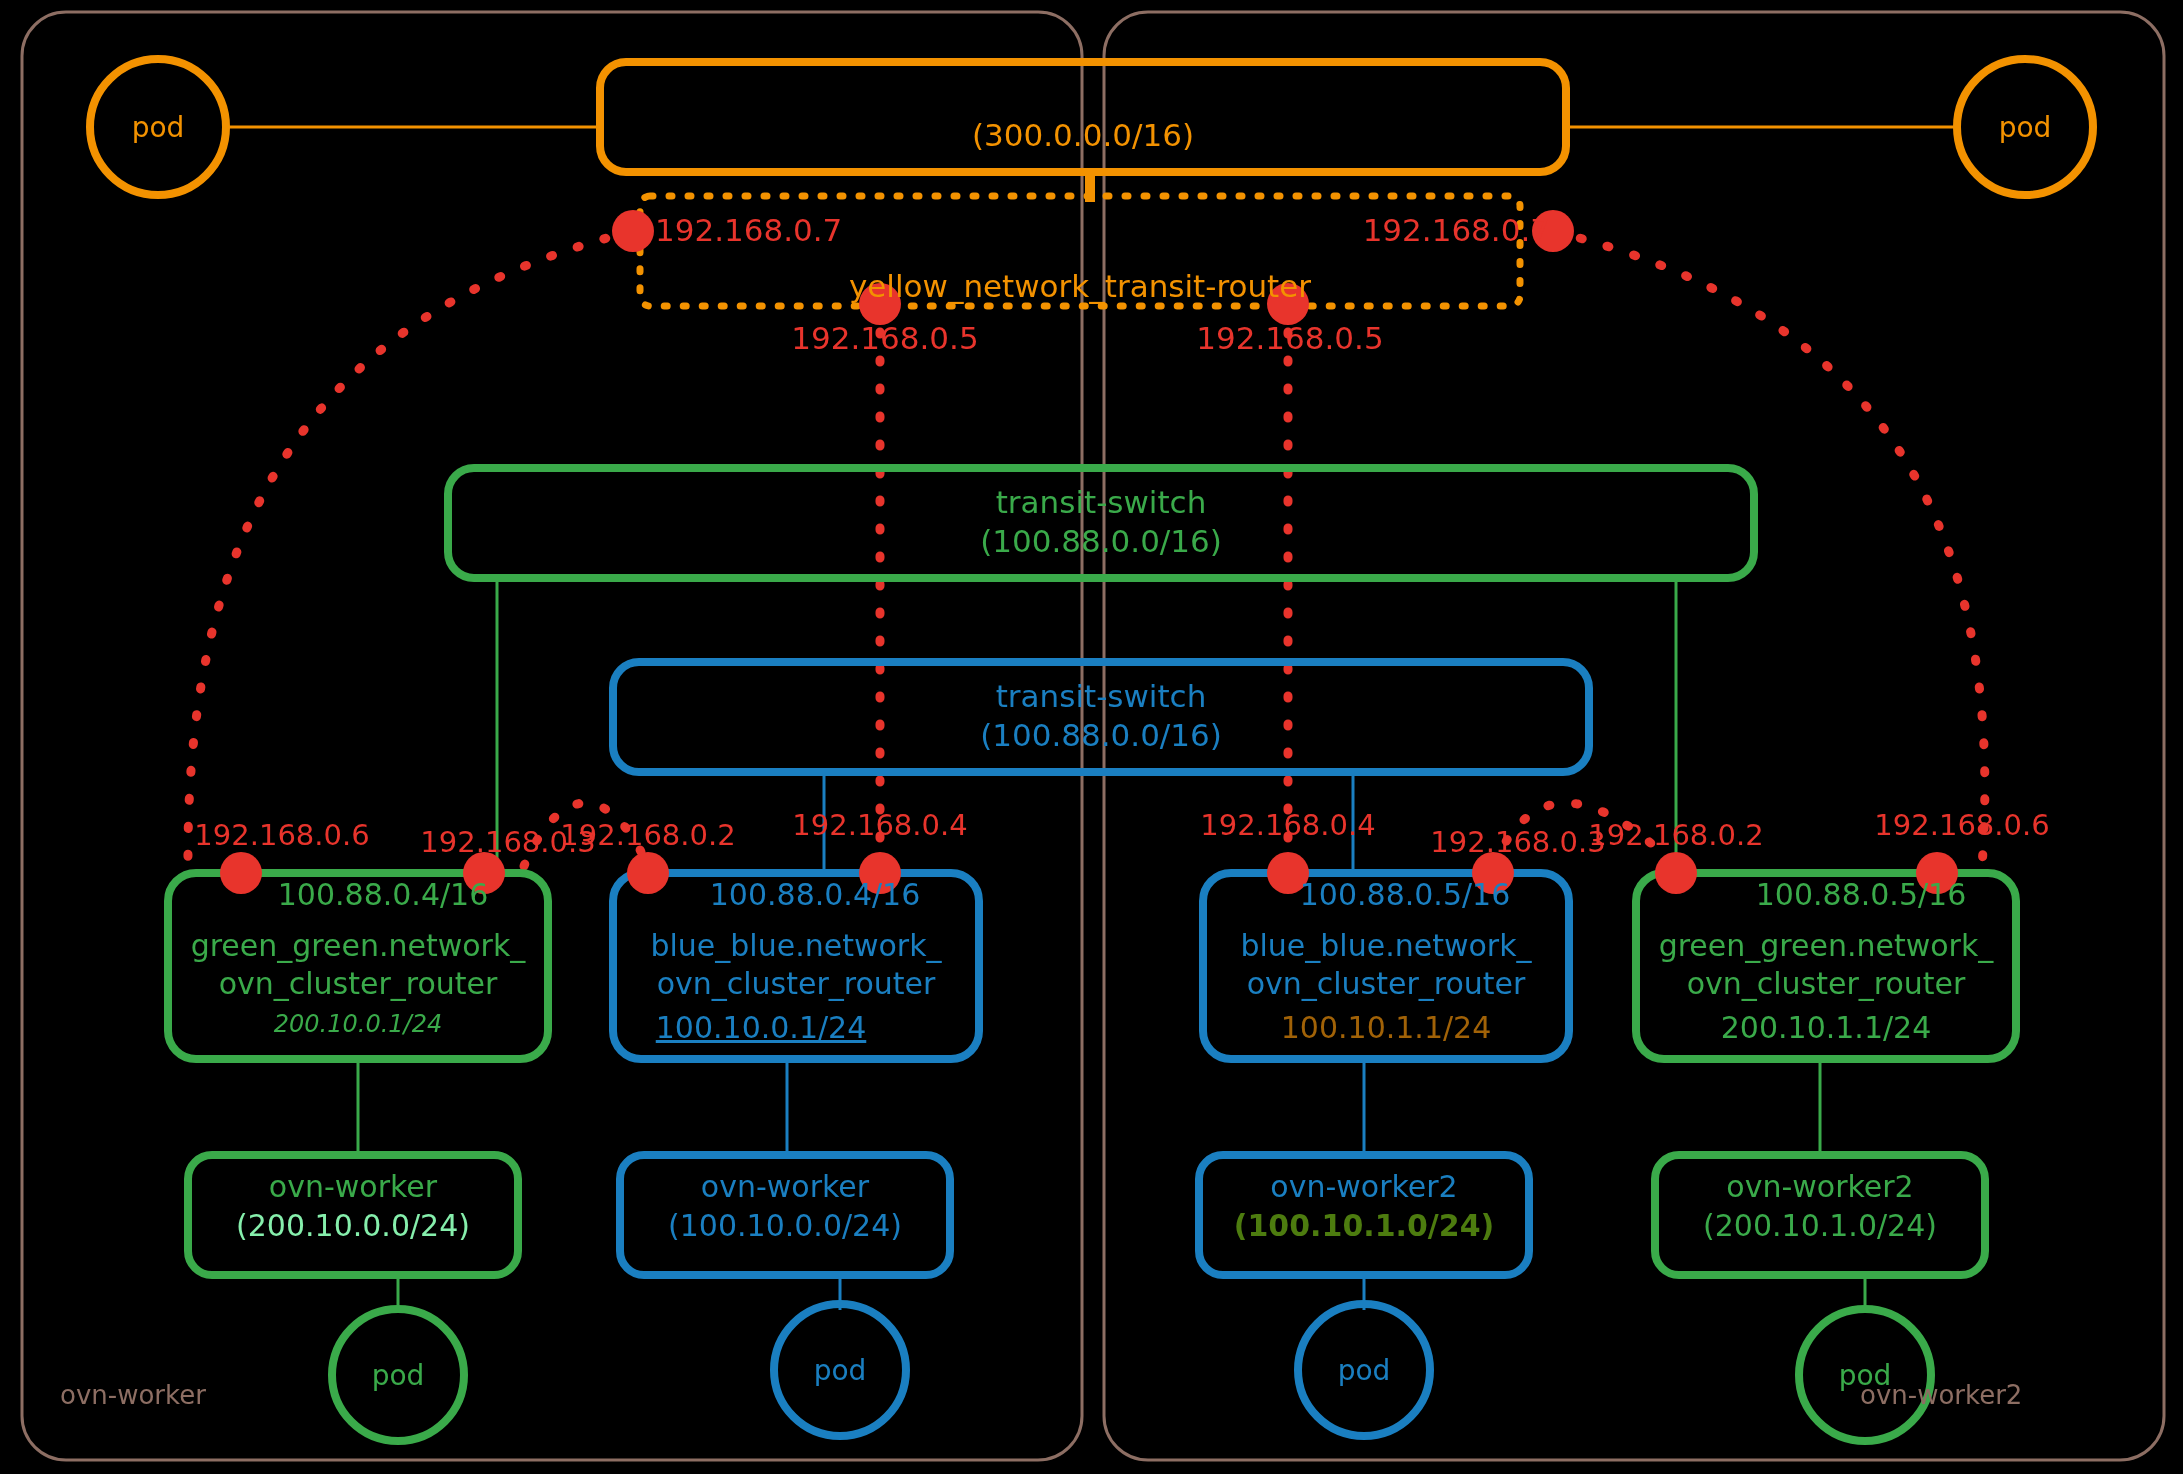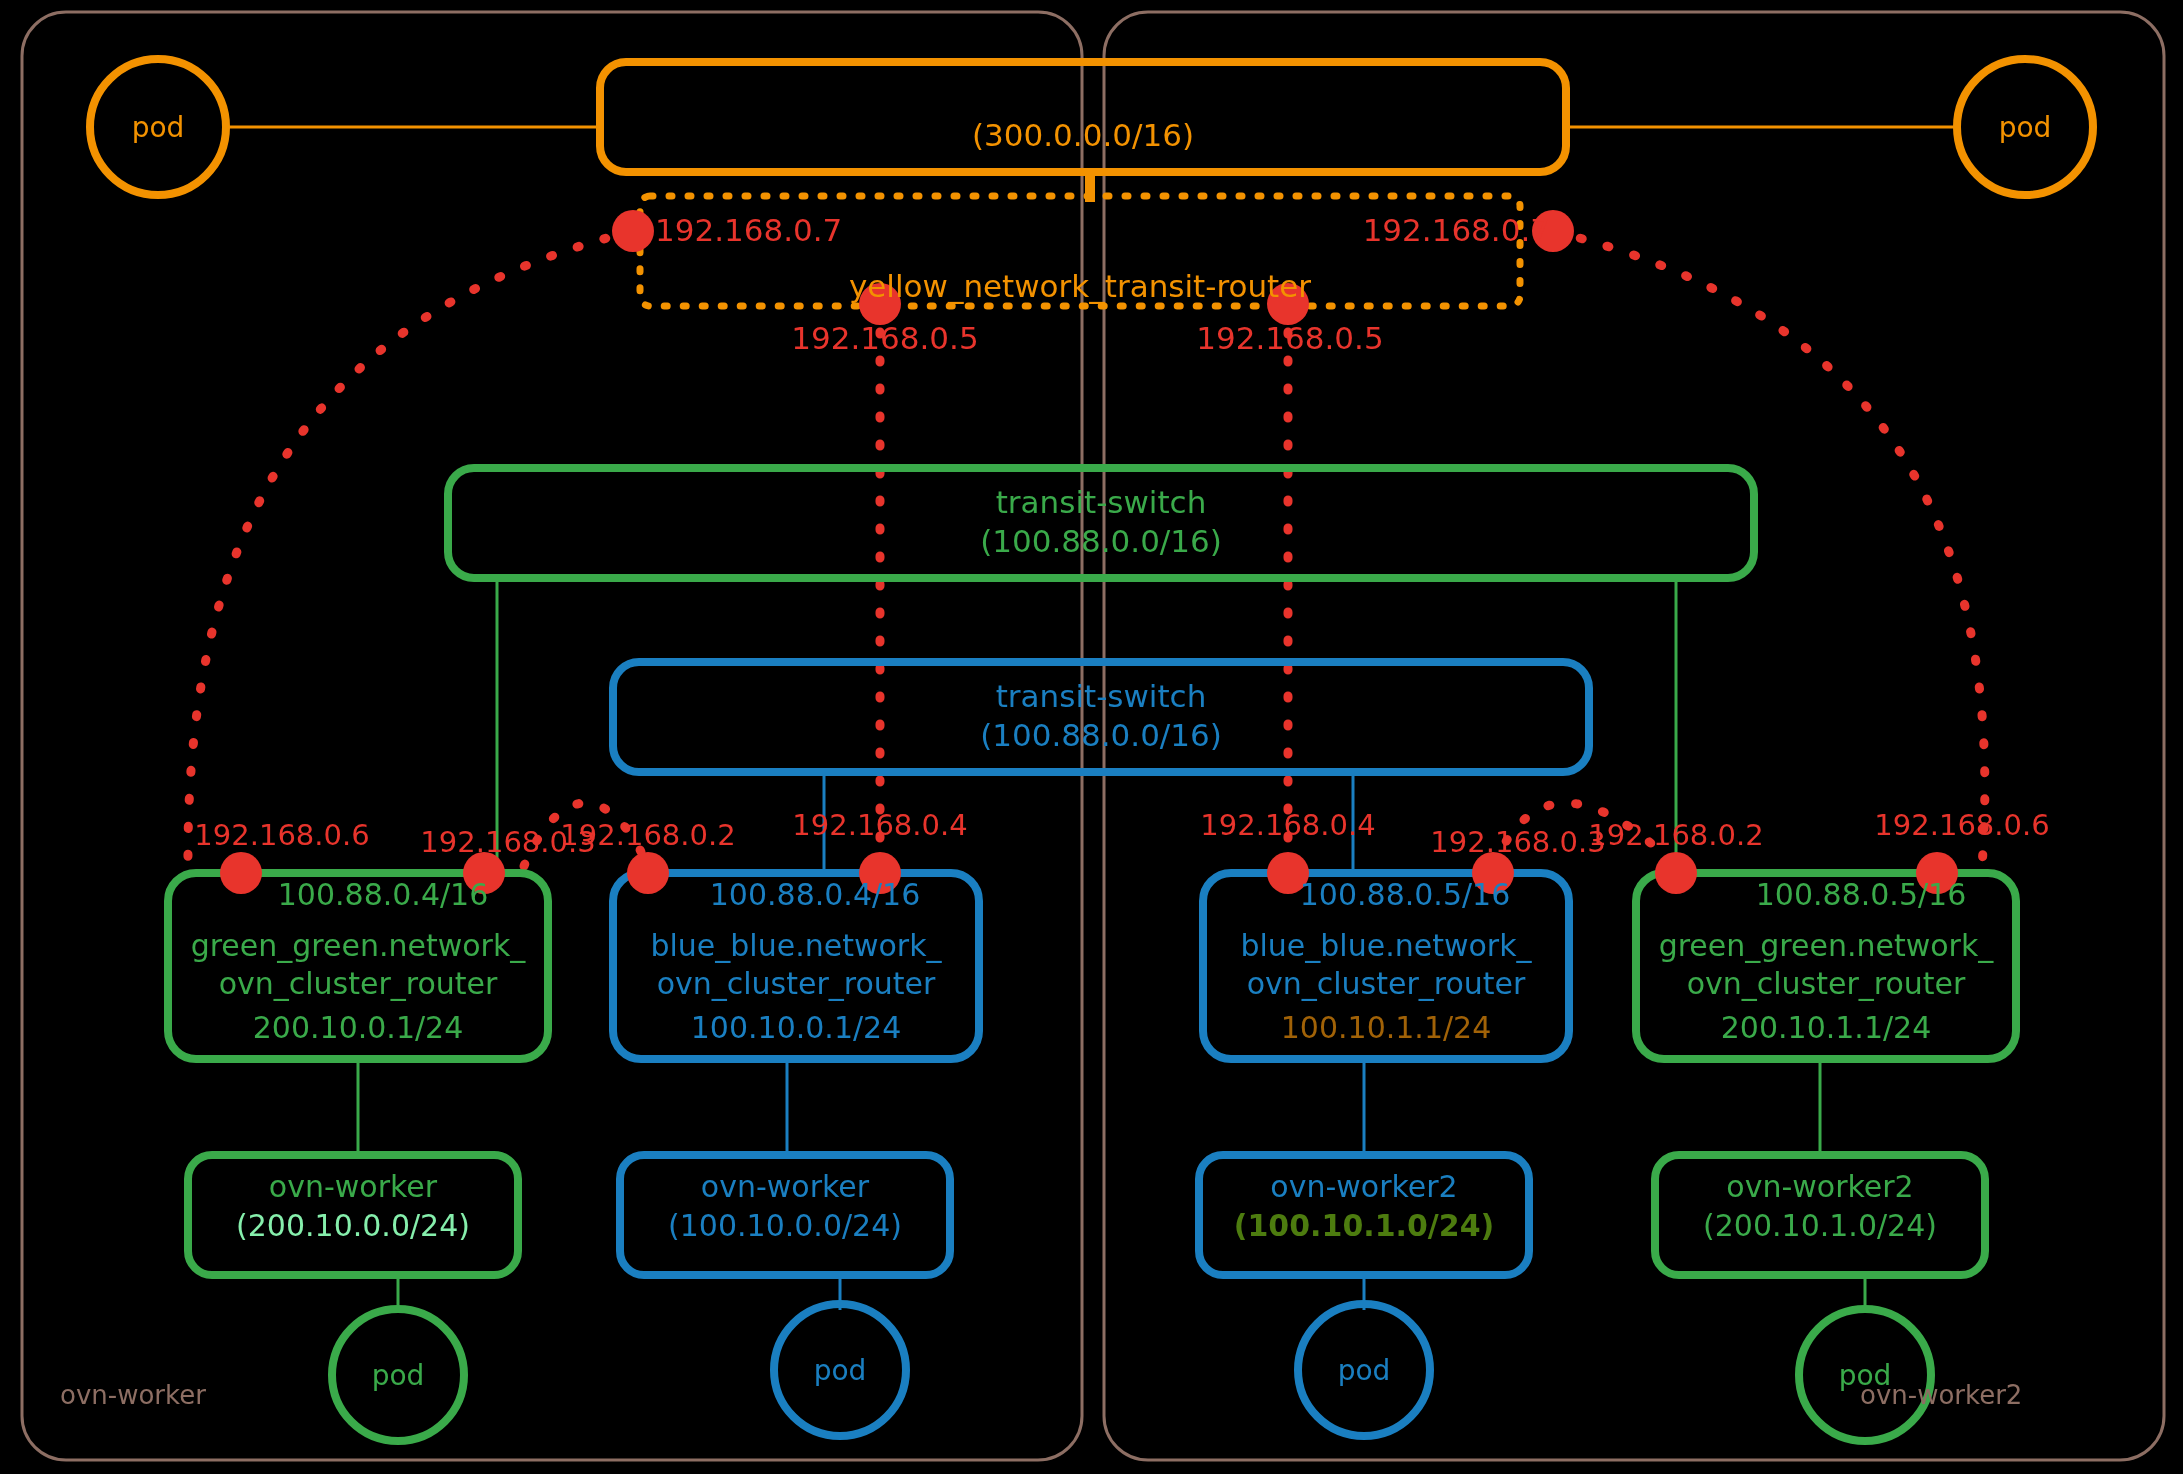--- a/index.html
+++ b/index.html
@@ -108,28 +108,28 @@
   <div class="txt" style="left:448px;top:523px;width:1306px;color:#3aaa4a;font-size:31px;">(100.88.0.0/16)</div>
 
   <div class="txt" style="left:613px;top:678px;width:976px;color:#1a7fc1;font-size:31px;">transit-switch</div>
   <div class="txt" style="left:613px;top:717px;width:976px;color:#1a7fc1;font-size:31px;">(100.88.0.0/16)</div>
 
   <div class="txt" style="left:162px;top:818px;width:240px;color:#e8342c;font-size:29px;">192.168.0.6</div>
   <div class="txt" style="left:388px;top:825px;width:240px;color:#e8342c;font-size:29px;">192.168.0.3</div>
   <div class="txt" style="left:218px;top:877px;width:330px;color:#3aaa4a;font-size:30px;">100.88.0.4/16</div>
   <div class="txt" style="left:168px;top:928px;width:380px;color:#3aaa4a;font-size:30px;">green_green.network_</div>
   <div class="txt" style="left:168px;top:966px;width:380px;color:#3aaa4a;font-size:30px;">ovn_cluster_router</div>
-  <div class="txt" style="left:168px;top:1010px;width:380px;color:#3aaa4a;font-size:30px;">200.10.0.1/24</div>
+  <div class="txt" style="left:168px;top:1010px;width:380px;color:#3aaa4a;font-size:24px;font-style:italic;">200.10.0.1/24</div>
 
   <div class="txt" style="left:528px;top:818px;width:240px;color:#e8342c;font-size:29px;">192.168.0.2</div>
   <div class="txt" style="left:760px;top:808px;width:240px;color:#e8342c;font-size:29px;">192.168.0.4</div>
   <div class="txt" style="left:650px;top:877px;width:330px;color:#1a7fc1;font-size:30px;">100.88.0.4/16</div>
   <div class="txt" style="left:613px;top:928px;width:366px;color:#1a7fc1;font-size:30px;">blue_blue.network_</div>
   <div class="txt" style="left:613px;top:966px;width:366px;color:#1a7fc1;font-size:30px;">ovn_cluster_router</div>
-  <div class="txt" style="left:613px;top:1010px;width:366px;color:#1a7fc1;font-size:30px;">100.10.0.1/24</div>
+  <div class="txt" style="left:578px;top:1010px;width:366px;color:#1a7fc1;font-size:30px;text-decoration:underline;">100.10.0.1/24</div>
 
   <div class="txt" style="left:1168px;top:808px;width:240px;color:#e8342c;font-size:29px;">192.168.0.4</div>
   <div class="txt" style="left:1398px;top:825px;width:240px;color:#e8342c;font-size:29px;">192.168.0.3</div>
   <div class="txt" style="left:1240px;top:877px;width:330px;color:#1a7fc1;font-size:30px;">100.88.0.5/16</div>
   <div class="txt" style="left:1203px;top:928px;width:366px;color:#1a7fc1;font-size:30px;">blue_blue.network_</div>
   <div class="txt" style="left:1203px;top:966px;width:366px;color:#1a7fc1;font-size:30px;">ovn_cluster_router</div>
   <div class="txt" style="left:1203px;top:1010px;width:366px;color:#a16207;font-size:30px;">100.10.1.1/24</div>
 
   <div class="txt" style="left:1556px;top:818px;width:240px;color:#e8342c;font-size:29px;">192.168.0.2</div>
   <div class="txt" style="left:1842px;top:808px;width:240px;color:#e8342c;font-size:29px;">192.168.0.6</div>

